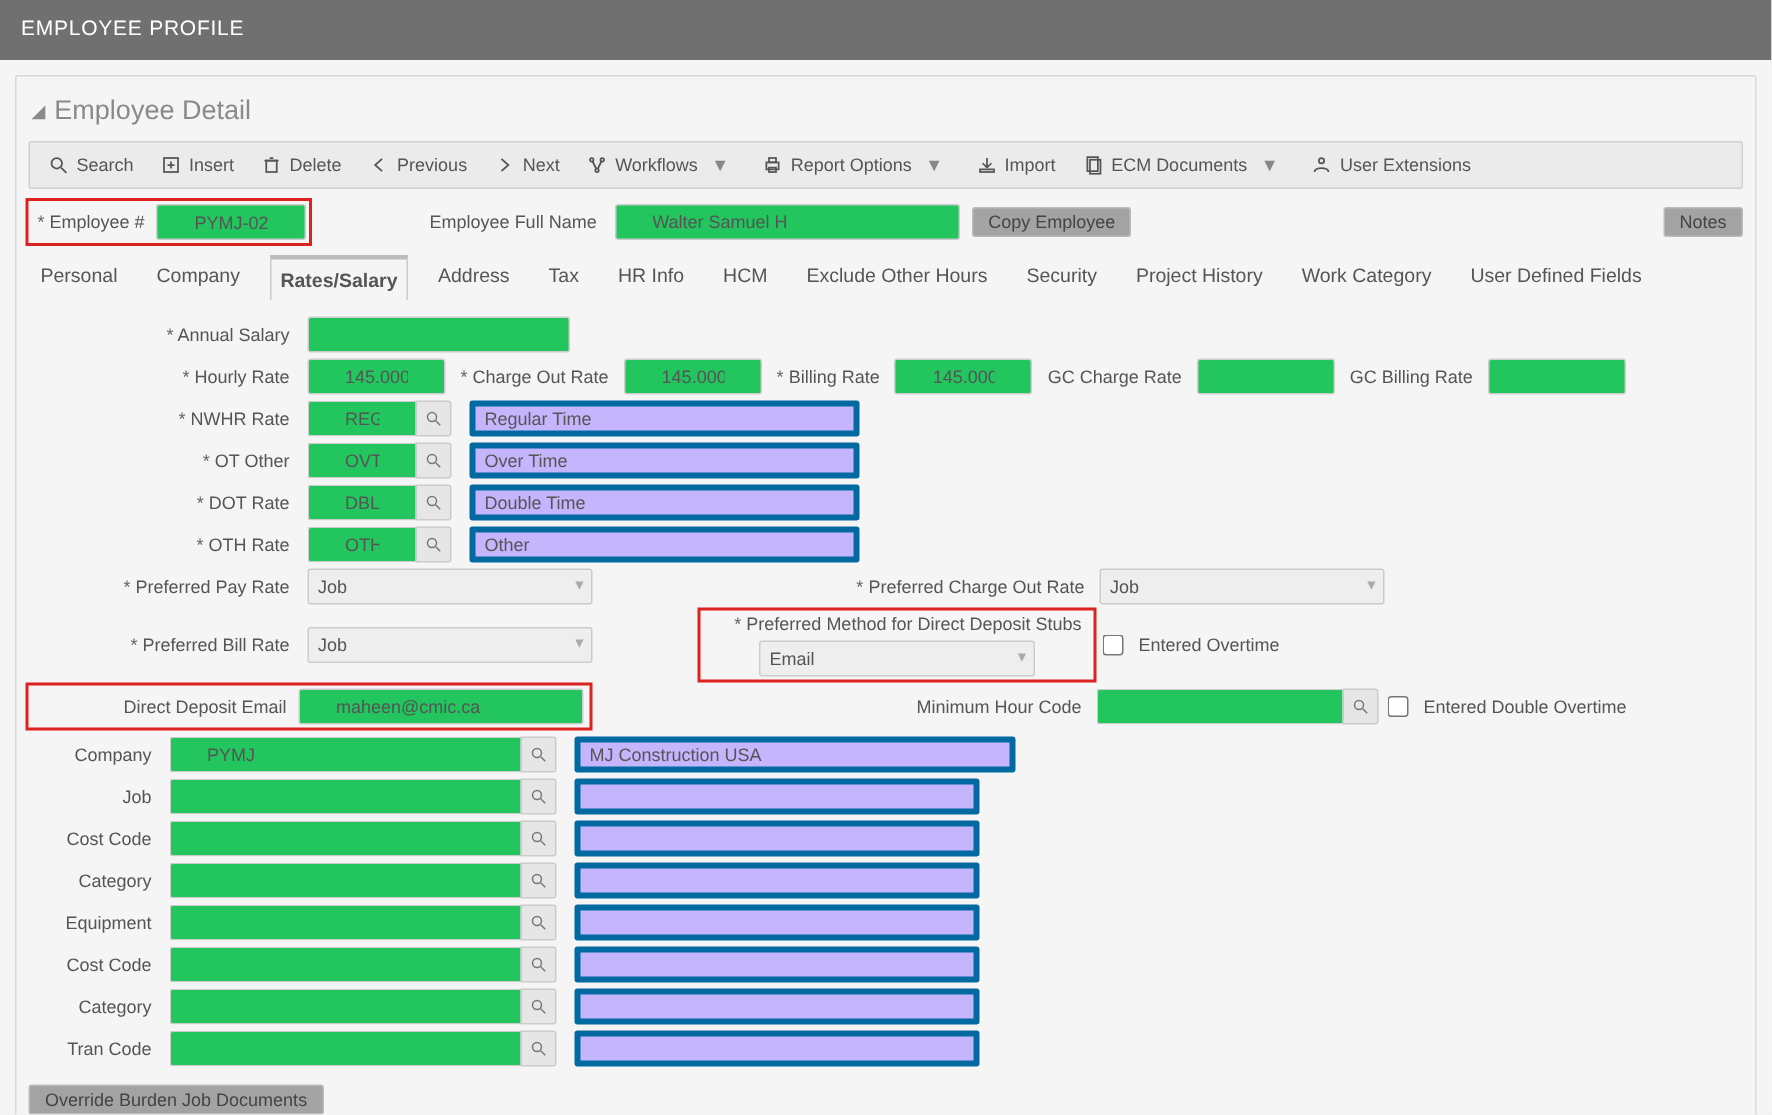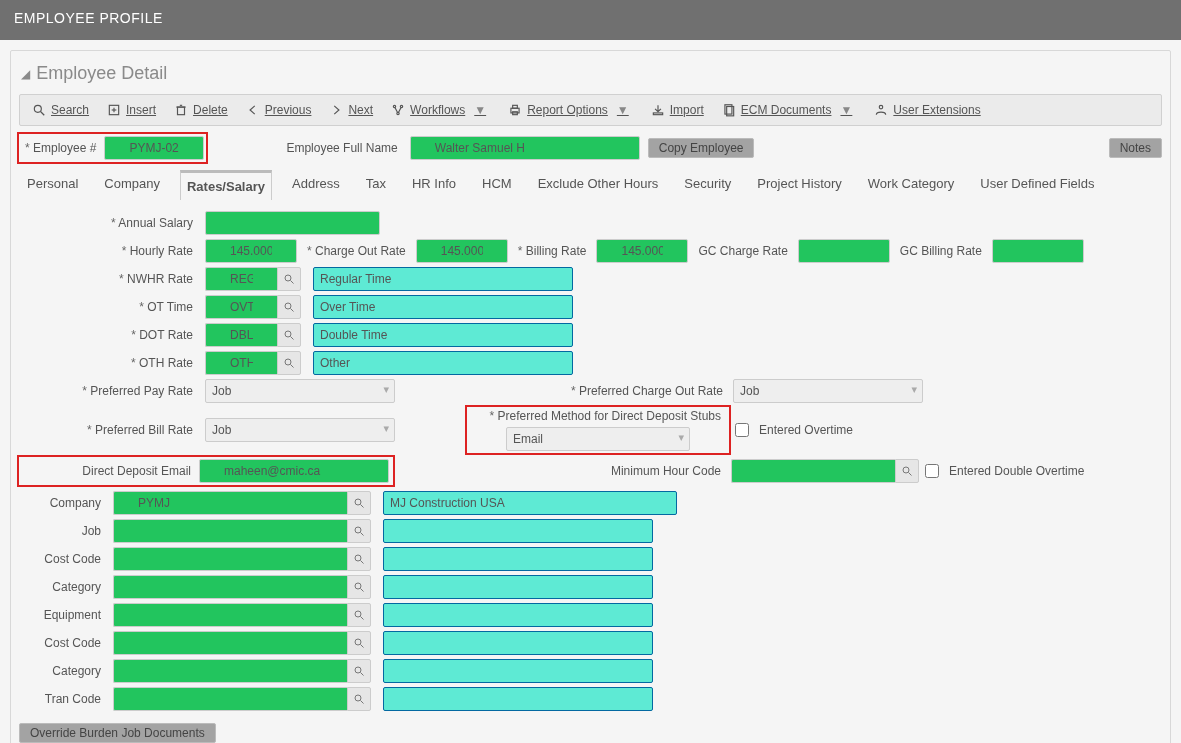--- a/index.html
+++ b/index.html
@@ -4,41 +4,41 @@
 <style>
   * { box-sizing: border-box; margin: 0; padding: 0; }
   body { font-family: Arial, Helvetica, sans-serif; font-size: 12px; color: #555; background: #f0f0f0; }
   .app { width: 1181px; height: 743px; background: #f5f5f5; position: relative; }
   .titlebar { background: #707070; color: #fff; font-size: 14px; letter-spacing: 0.5px; padding: 10px 14px 14px 14px; }
   .content-wrap { padding: 10px 10px 10px 10px; }
   .panel { background: #f5f5f5; border: 1px solid #d8d8d8; border-radius: 2px; padding: 8px 8px 10px 8px; }
   .panel-title-row { display:flex; align-items:center; gap:6px; font-size: 18px; color:#8a8a8a; padding: 4px 2px 10px 2px;}
   .panel-title-row .tri { font-size:12px; color:#8a8a8a; }
   .toolbar { background:#ebebeb; border:1px solid #d0d0d0; border-radius:2px; display:flex; align-items:center; gap:6px; padding:4px 6px; margin-bottom:8px; }
-  .tbtn { display:flex; align-items:center; gap:5px; padding:4px 6px; color:#555; cursor:pointer; border-radius:2px; font-size:12px;text-decoration:underline; }
+  .tbtn { display:flex; align-items:center; gap:5px; padding:4px 6px; color:#555; cursor:pointer; border-radius:2px; font-size:12px; }
   .tbtn .ico { width:14px; height:14px; display:inline-flex; align-items:center; justify-content:center; color:#444;}
   .drop { border:none; background:transparent; font-size:12px; color:#888; padding:0 4px;}
   .hdr-icon svg { width:14px; height:14px; }
   .row1 { display:flex; align-items:center; gap:8px; margin-bottom:8px;}
   .label { font-size:12px; color:#555; padding:0 4px; white-space:nowrap;}
   .req::before { content:"* "; color:#666; }
   .input { background:#22c55e; border:1px solid #ccc; height:24px; padding:0 24px; font-size:12px; color:#555; border-radius:2px;}
   .btn { background:#a3a3a3; border:1px solid #bbb; height:20px; padding:0 10px; font-size:12px; color:#444; border-radius:2px; cursor:pointer;}
   .highlight-red { outline: 2px solid #d22; outline-offset: 0; justify-content: center; }
   .tabs { display:flex; gap:14px; border-bottom:1px solid transparent; margin-top:6px; margin-bottom:6px; padding-left:2px;}
   .tab { font-size:13px; color:#555; padding:6px 6px; cursor:pointer; }
   .tab.active { font-weight:bold; border-top:3px solid #bbb; border-left:1px solid #ccc; border-right:1px solid #ccc; background:#f5f5f5;}
   .form-area { padding: 4px 0 6px 0;}
   .frow { display:flex; align-items:center; gap:6px; margin-bottom:4px;}
   .lcol { width:180px; text-align:right; padding-right:6px; }
   .group-lookup { display:flex; align-items:center; }
   .group-lookup .input { border-top-right-radius:0; border-bottom-right-radius:0; border-right:none;}
   .magbtn { width:24px; height:24px; border:1px solid #ccc; border-left:1px solid #ccc; background:#e6e6e6; display:flex; align-items:center; justify-content:center; cursor:pointer; border-top-right-radius:2px; border-bottom-right-radius:2px;}
   .magbtn svg { width:12px; height:12px; fill:none; stroke:#777; stroke-width:2;}
-  .desc { background:#5eead4; border:1px solid #0369a1; height:24px; padding:0 6px; font-size:12px; color:#555; display:flex; align-items:center; margin-left:6px; width:260px; border-radius:2px;}
+  .desc { background:#c4b5fd; border:4px solid #0369a1; height:24px; padding:0 6px; font-size:12px; color:#555; display:flex; align-items:center; margin-left:6px; width:260px; border-radius:2px;}
   .select { background:#eee; border:1px solid #ccc; height:24px; font-size:12px; color:#555; padding:0 22px 0 6px; appearance:none; -webkit-appearance:none; position:relative; border-radius:2px;}
   .select-wrap { position:relative; display:inline-block;}
   .select-wrap::after { content:"▾"; position:absolute; right:6px; top:4px; color:#aaa; font-size:11px; pointer-events:none;}
   .checkbox { width:14px; height:14px; }
   .bottom-btn { margin-top:8px;}
   .grid2 .lcol2 { width:88px; text-align:right; padding-right:6px;}
   svg { display:block; }
 </style>
 </head>
 <body>
@@ -212,21 +212,21 @@
                 <svg viewBox="0 0 24 24">
                   <circle cx="10" cy="10" r="6"></circle>
                   <line x1="15" y1="15" x2="21" y2="21"></line>
                 </svg>
               </div>
           </div>
           <div class="desc">Regular Time</div>
         </div>
 
         <div class="frow">
-          <span class="lcol req">OT Time</span>
+          <span class="lcol req">OT Other</span>
           <div class="group-lookup">
             <input class="input" style="width: 72px;" value="OVT">
             <div class="magbtn">
                 <svg viewBox="0 0 24 24">
                   <circle cx="10" cy="10" r="6"></circle>
                   <line x1="15" y1="15" x2="21" y2="21"></line>
                 </svg>
               </div>
           </div>
           <div class="desc">Over Time</div>

